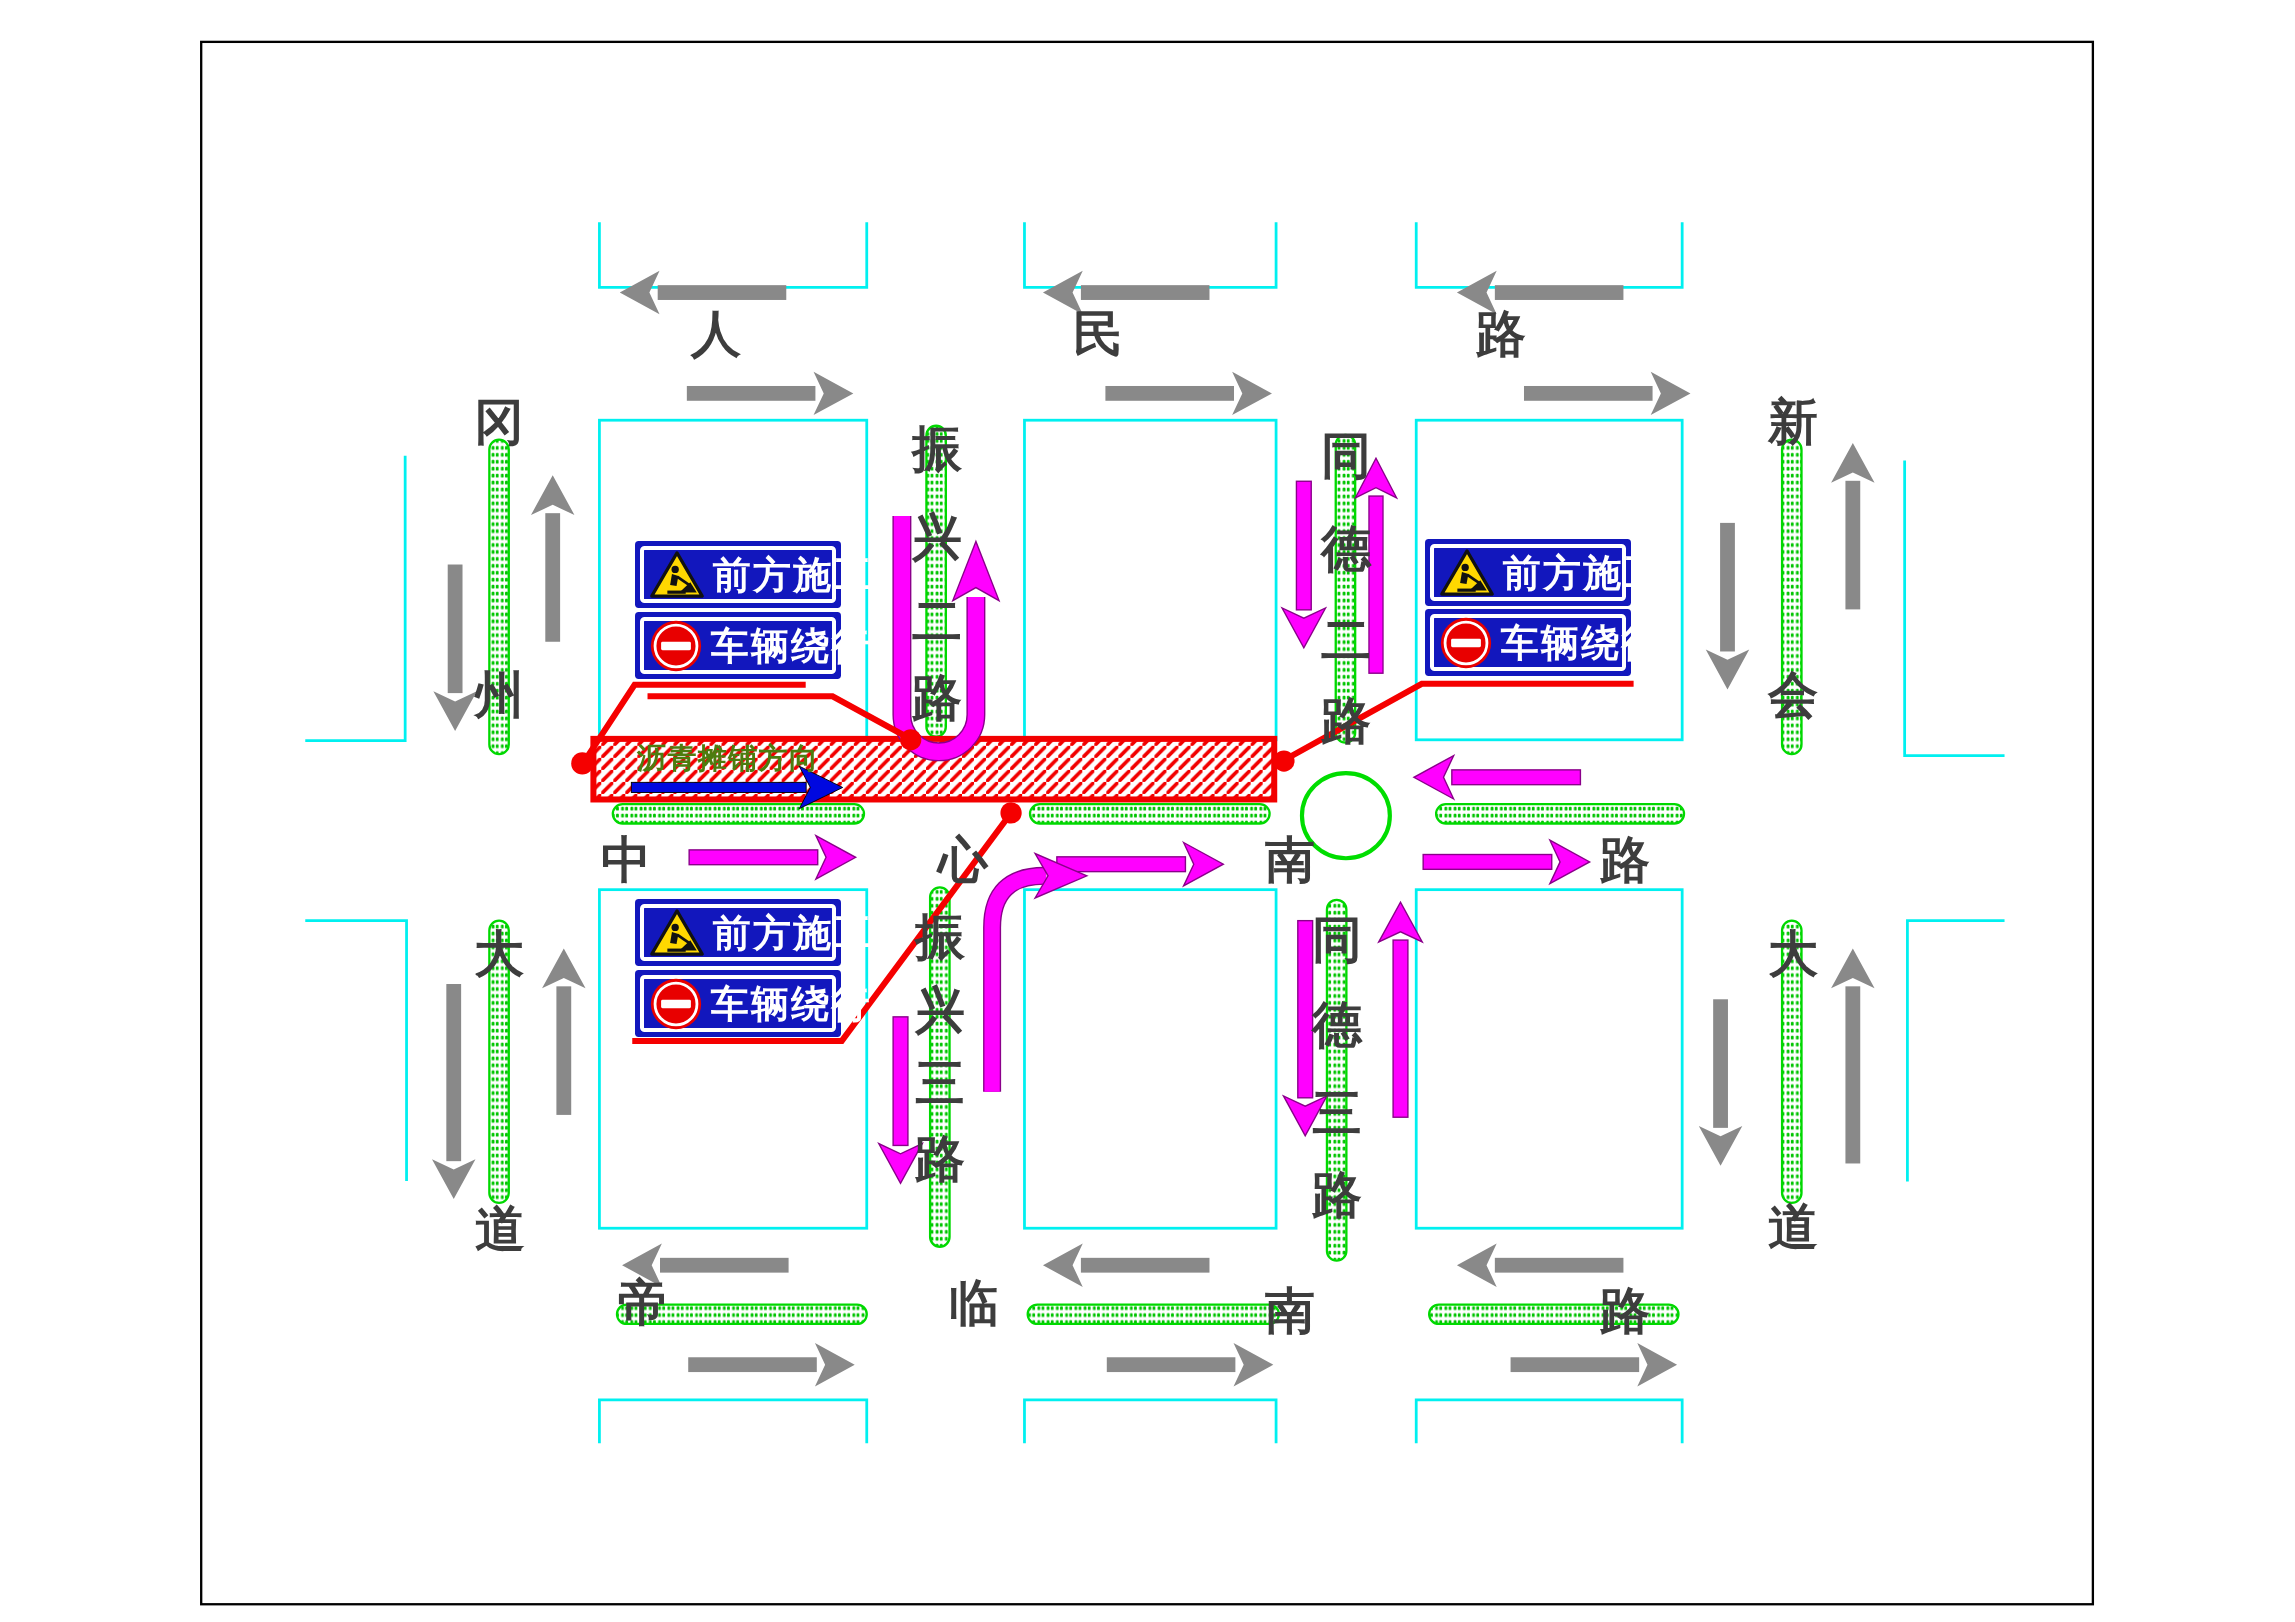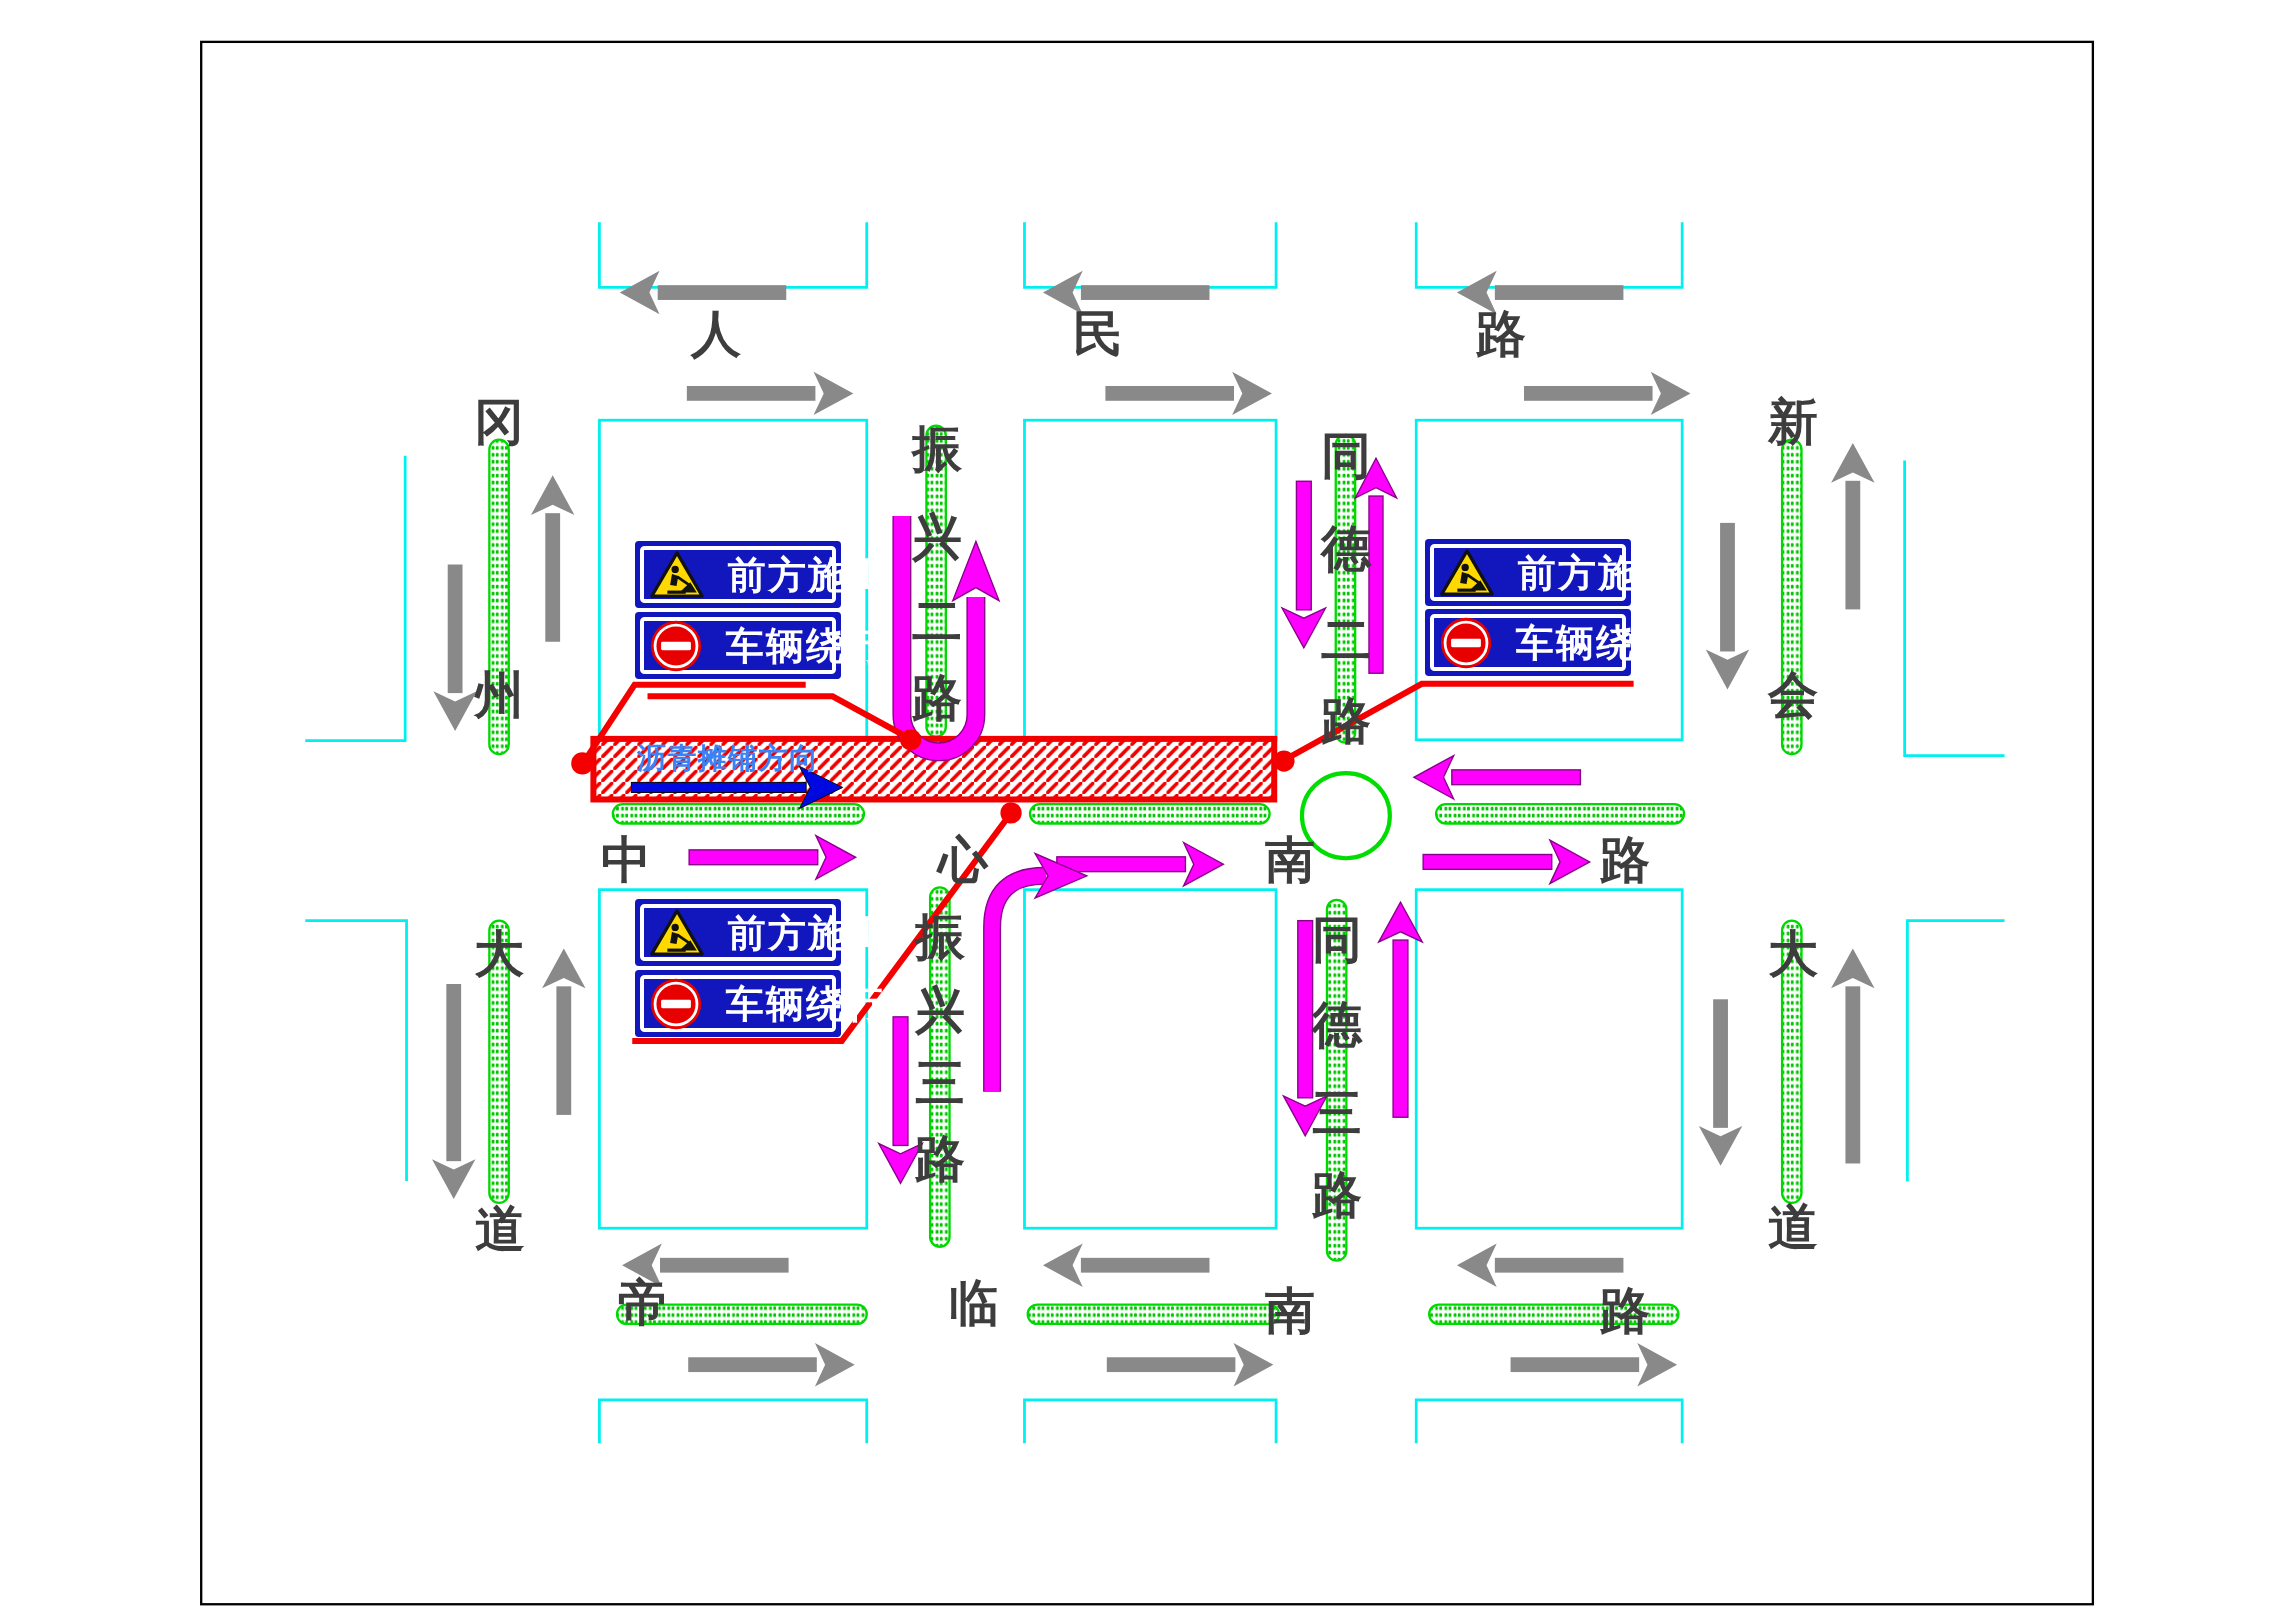--- a/index.html
+++ b/index.html
@@ -2,25 +2,25 @@
 <html style="font-size:7.4px"><head>
 <meta charset="utf-8">
 <style>
   html,body{margin:0;padding:0;background:#fff;}
   #stage{position:relative;width:2295px;height:1623px;background:#fff;overflow:hidden;
          font-family:"Liberation Sans","DejaVu Sans",sans-serif;}
   #vec{position:absolute;left:0;top:0;width:2295px;height:1623px;}
   .street-char{position:absolute;width:56px;text-align:center;font-size:50px;line-height:55px;
                font-weight:700;color:#3d3d3d;z-index:4;}
   .zone-label{position:absolute;left:637px;top:743px;font-size:29px;line-height:30.5px;font-weight:700;
-              color:#3b82f6;letter-spacing:1.4px;z-index:5;}
+              color:#4d7c0f;letter-spacing:1.4px;z-index:5;}
   .sign-panel{position:absolute;width:206px;height:67px;background:#1217BD;border-radius:3.7px;
               padding:5.1px;box-sizing:border-box;z-index:6;}
   .sign-inner{width:100%;height:100%;border:4.2px solid #fff;border-radius:4.6px;box-sizing:border-box;
-              display:flex;align-items:center;gap:23px;padding:0 4.6px;}
+              display:flex;align-items:center;gap:8px;padding:0 4.6px;}
   .sign-text{color:#fff;font-size:38px;font-weight:700;letter-spacing:2.3px;white-space:nowrap;line-height:1;}
   .sign-icon{flex:0 0 auto;display:block;}
 </style>
 </head>
 <body>
 
 <div id="stage">
 
 <svg id="vec" viewBox="0 0 4962 3508">
   <defs>

